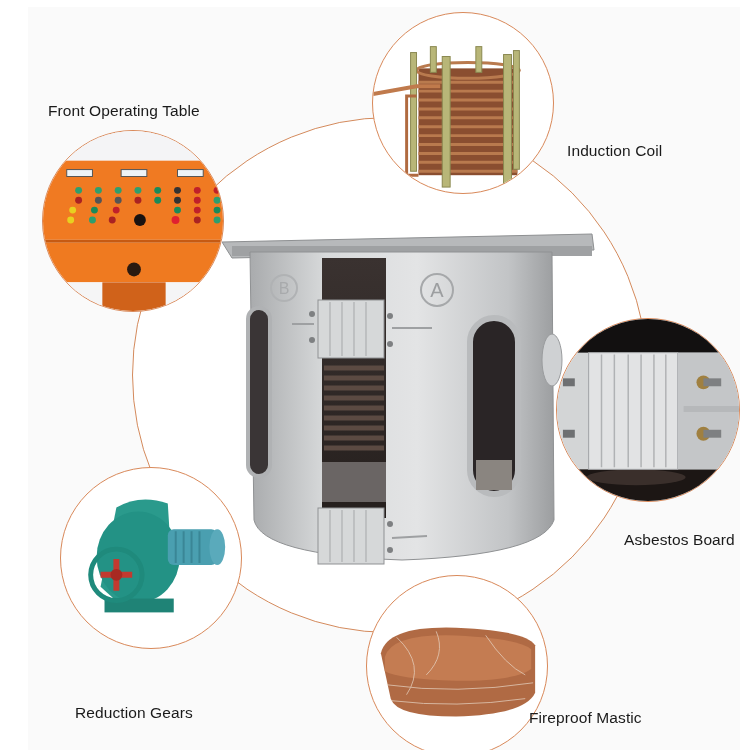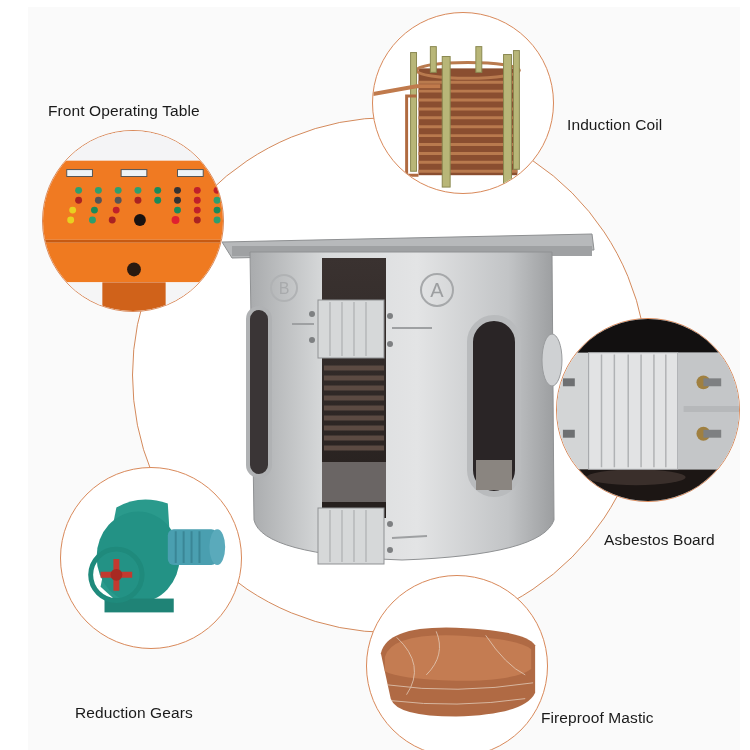--- a/index.html
+++ b/index.html
@@ -169,21 +169,21 @@
         <rect x="58" y="34" width="6" height="26"></rect>
       <rect x="70" y="44" width="8" height="132"></rect>
         <rect x="104" y="34" width="6" height="26"></rect>
       <rect x="132" y="42" width="8" height="132"></rect>
         <rect x="142" y="38" width="6" height="120"></rect>
     </g>
     <path d="M0,82 L44,74 L68,74" stroke="#c07a4c" stroke-width="4" fill="none"></path>
     <path d="M44,84 L34,84 L34,164 L46,164" stroke="#b06a40" stroke-width="3" fill="none"></path>
   </svg>
 </div>
-<div class="label" style="left:567px; top:116px;">Induction Coil</div>
+<div class="label" style="left:567px; top:142px;">Induction Coil</div>
 
 <div class="bubble" style="left:556px; top:318px; width:184px; height:184px;">
   <svg viewBox="0 0 184 184">
     <rect x="0" y="0" width="184" height="184" fill="#d3d5d6"></rect>
     <rect x="0" y="0" width="184" height="34" fill="#121010"></rect>
     <rect x="0" y="152" width="184" height="32" fill="#1c1614"></rect>
     <ellipse cx="80" cy="160" rx="50" ry="8" fill="#3a2f2b"></ellipse>
     <rect x="32" y="34" width="90" height="118" fill="#e2e3e4" stroke="#a0a2a4"></rect>
     <g stroke="#b0b2b4" stroke-width="1.5">
       <line x1="45" y1="36" x2="45" y2="150"></line>
@@ -202,21 +202,21 @@
         <rect x="148" y="60" width="18" height="8"></rect>
         <rect x="148" y="112" width="18" height="8"></rect>
       </g>
     <rect x="128" y="88" width="56" height="6" fill="#b6b8ba"></rect>
     <g fill="#6e7072">
         <rect x="6" y="60" width="12" height="8"></rect>
         <rect x="6" y="112" width="12" height="8"></rect>
       </g>
   </svg>
 </div>
-<div class="label" style="left:604px; top:531px;">Asbestos Board</div>
+<div class="label" style="left:624px; top:531px;">Asbestos Board</div>
 
 <div class="bubble" style="left:60px; top:467px; width:182px; height:182px;">
   <svg viewBox="0 0 182 182">
     <path d="M56,40 Q80,26 108,36 L112,100 L62,140 L40,120 Z" fill="#2a9a8c"></path>
     <ellipse cx="78" cy="90" rx="42" ry="46" fill="#239285"></ellipse>
     <rect x="44" y="132" width="70" height="14" fill="#1f8376"></rect>
     <rect x="108" y="62" width="50" height="36" rx="6" fill="#4a9fb0"></rect>
     <g stroke="#3a8696" stroke-width="2">
       <line x1="116" y1="64" x2="116" y2="96"></line>
         <line x1="124" y1="64" x2="124" y2="96"></line>
@@ -240,13 +240,13 @@
     <path d="M18,82 Q24,60 80,60 Q150,62 166,74 L166,94 Q150,106 90,106 Q30,104 18,96 Z" fill="#c47c52"></path>
     <g stroke="#e8d8c8" stroke-width="1" fill="none" opacity="0.7">
       <path d="M30,62 Q60,90 40,120"></path>
         <path d="M70,56 Q80,80 60,100"></path>
         <path d="M120,60 Q140,90 160,100"></path>
       <path d="M20,110 Q90,120 168,108"></path>
         <path d="M24,126 Q90,134 160,124"></path>
     </g>
   </svg>
 </div>
-<div class="label" style="left:541px; top:709px;">Fireproof Mastic</div>
+<div class="label" style="left:529px; top:709px;">Fireproof Mastic</div>
 
 </body></html>

